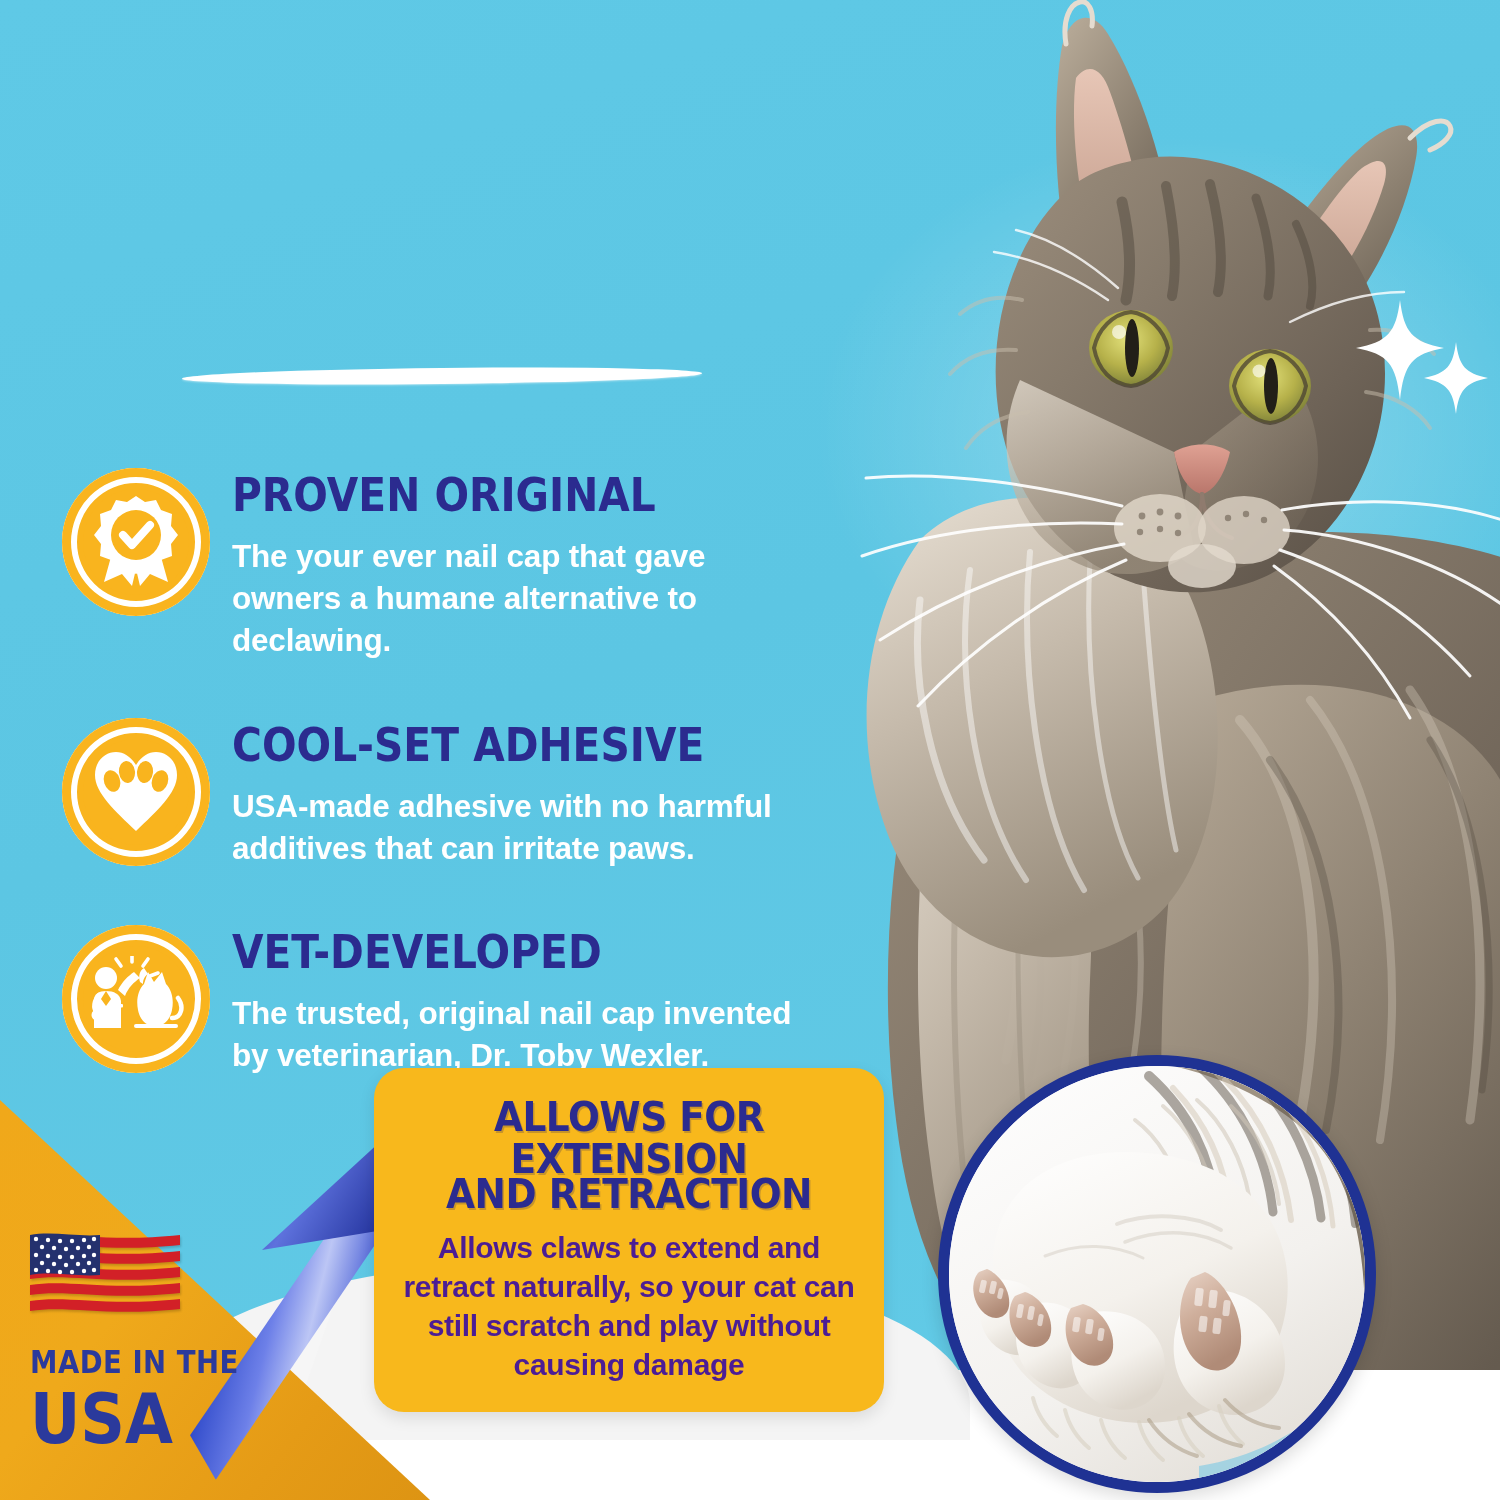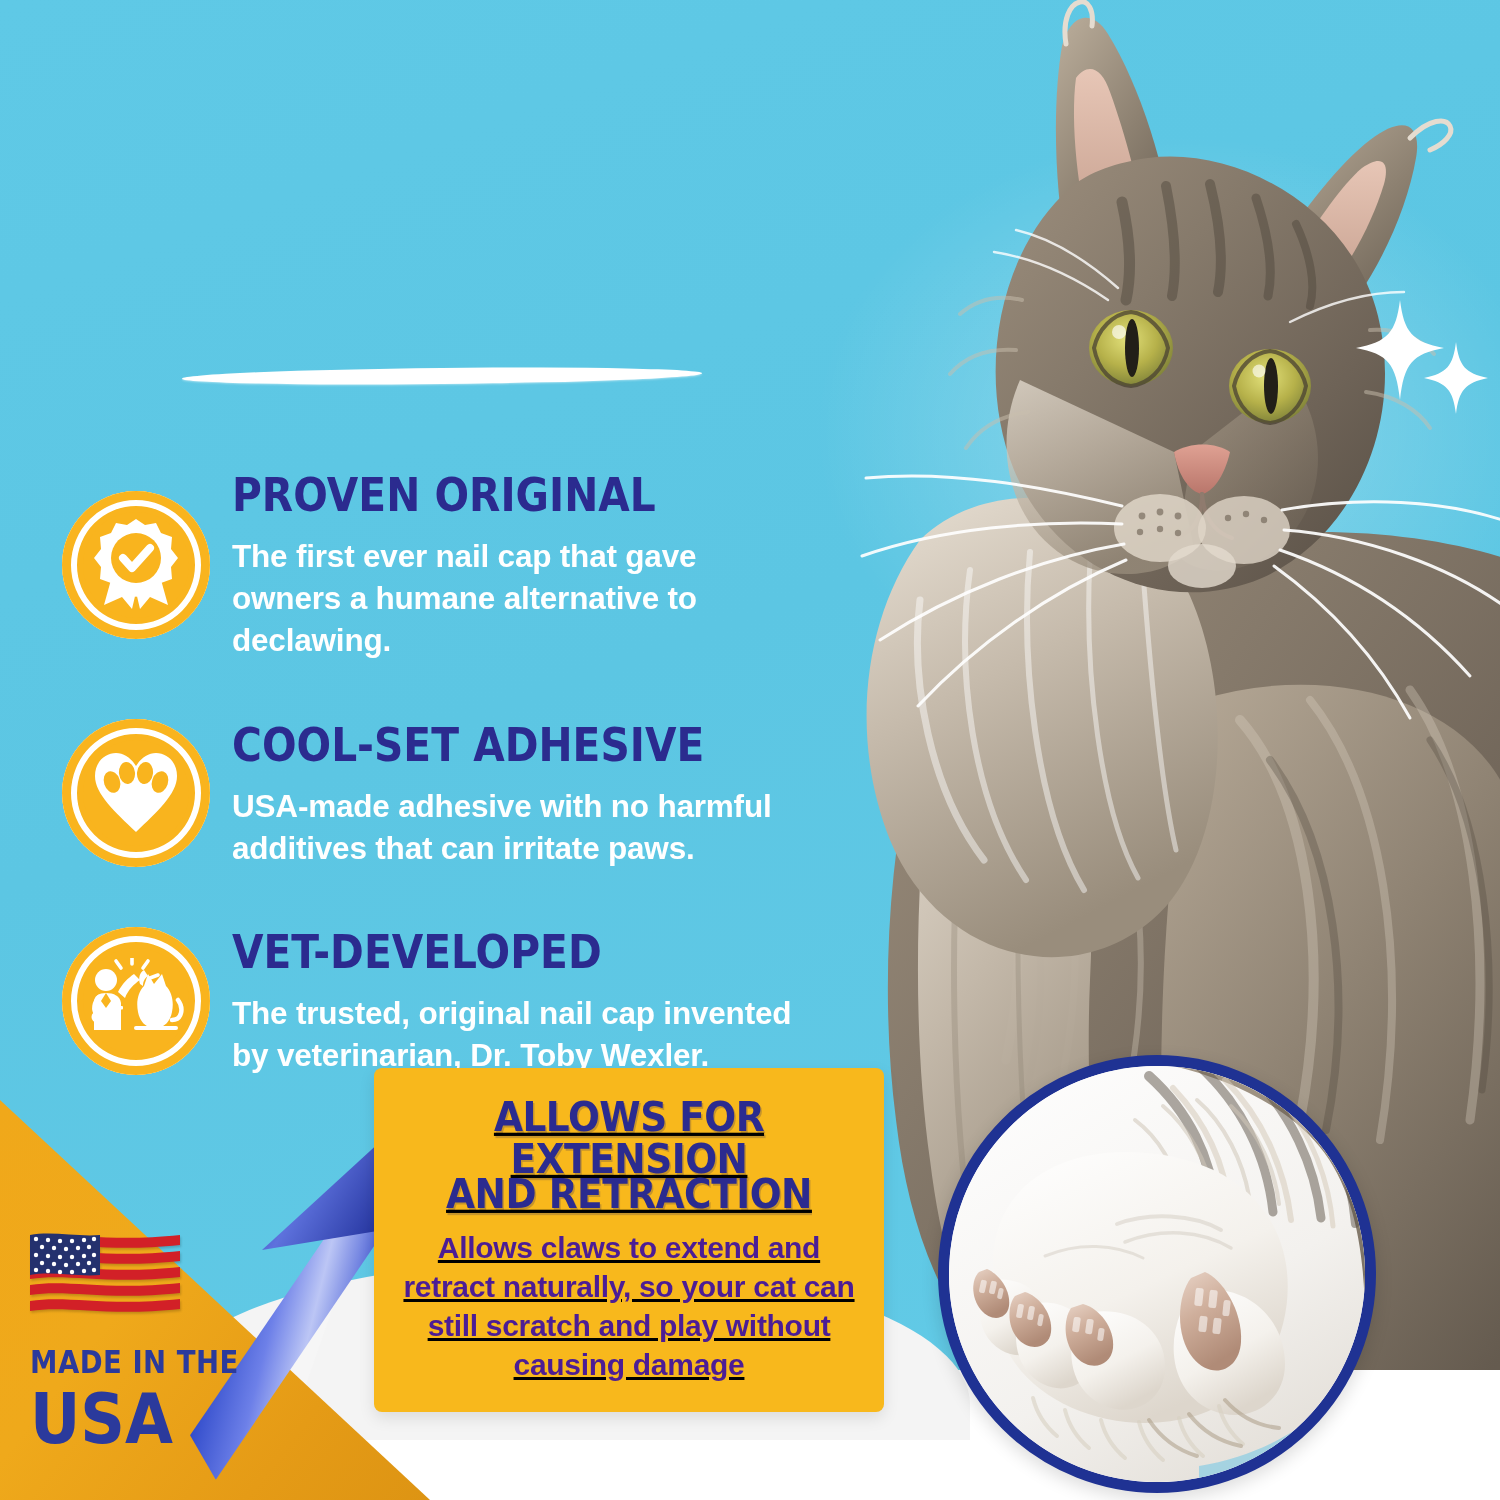--- a/index.html
+++ b/index.html
@@ -65,21 +65,21 @@
   .sparkles { position:absolute; left:1352px; top:296px; z-index:7; }
 
   
   .cat-wrap {
     position:absolute; right:-10px; top:0; width:740px; height:1432px;
     z-index:3; overflow:hidden;
   }
 
   
   .features { position:absolute; left:62px; top:466px; width:810px; z-index:6; }
-  .feature { display:flex; align-items:center; margin-bottom:54px; }
+  .feature { display:flex; align-items:flex-start; margin-bottom:54px; }
   .fi-badge {
     flex:0 0 auto;
     width:148px; height:148px; margin-right:22px; margin-top:2px;
     position:relative;
   }
   .fi-circle {
     position:absolute; inset:0;
     border-radius:50%;
     background:#f9b41e;
     box-shadow:inset 0 0 0 9px #f9b41e, inset 0 0 0 15px #ffffff, inset 0 0 0 21px #f9b41e;
@@ -169,25 +169,24 @@
     font-size:62px; color:#2b3a9c;
     letter-spacing:0px; line-height:1.0; margin-top:8px;
     transform:scaleY(1.12) scaleX(1.0); transform-origin:left top;
     white-space:nowrap;
   }
 
   
   .callout {
     position:absolute; left:374px; bottom:88px; width:510px; z-index:8;
     background:#f8b81c;
-    border-radius:8px;
+    border-radius:30px;
     padding:28px 22px 28px 22px;
     text-align:center;
     box-shadow:0 6px 16px rgba(0,0,0,0.10);
-    text-decoration:underline;
   }
   .co-title {
     font-family:"DejaVu Sans", sans-serif;
     font-weight:bold;
     font-size:37.5px; line-height:1.03;
     color:#2b2b8f;
     letter-spacing:-0.5px;
     text-shadow:1.5px 2px 0 rgba(25,25,95,0.22);
     transform:scaleY(1.08); transform-origin:center top;
   }
@@ -393,21 +392,21 @@
             <path d="M22 52 L 12 88 L 30 80 L 40 92 L 48 58 Z" fill="#ffffff"></path>
             <path d="M66 52 L 76 88 L 58 80 L 48 92 L 40 58 Z" fill="#ffffff"></path>
             <path d="M44 2 L53 8 L64 6 L69 16 L80 20 L79 32 L86 41 L79 50 L80 62 L69 66 L64 76 L53 74 L44 80 L35 74 L24 76 L19 66 L8 62 L9 50 L2 41 L9 32 L8 20 L19 16 L24 6 L35 8 Z" fill="#ffffff"></path>
             <circle cx="44" cy="41" r="25" fill="#f9b41e"></circle>
             <path d="M31 41 L40 51 L58 31" stroke="#ffffff" stroke-width="8" fill="none" stroke-linecap="round" stroke-linejoin="round"></path>
           </svg>
         </div>
       </div>
       <div class="fi-text">
         <div class="f-title">PROVEN ORIGINAL</div>
-        <div class="f-body">The first ever nail cap that gave owners a humane alternative to declawing.</div>
+        <div class="f-body">The your ever nail cap that gave owners a humane alternative to declawing.</div>
       </div>
     </div>
 
     <div class="feature">
       <div class="fi-badge">
         <div class="fi-circle"></div>
         <div class="fi-glyph">
           <svg width="86" height="86" viewBox="0 0 86 86" xmlns="http://www.w3.org/2000/svg">
             <path d="M43 84 C 22 64 2 46 2 28 C 2 14 12 5 23 5 C 31 5 38 10 43 18 C 48 10 55 5 63 5 C 74 5 84 14 84 28 C 84 46 64 64 43 84 Z" fill="#ffffff"></path>
             <ellipse cx="19" cy="34" rx="8" ry="11" fill="#f9b41e" transform="rotate(-18 19 34)"></ellipse>

